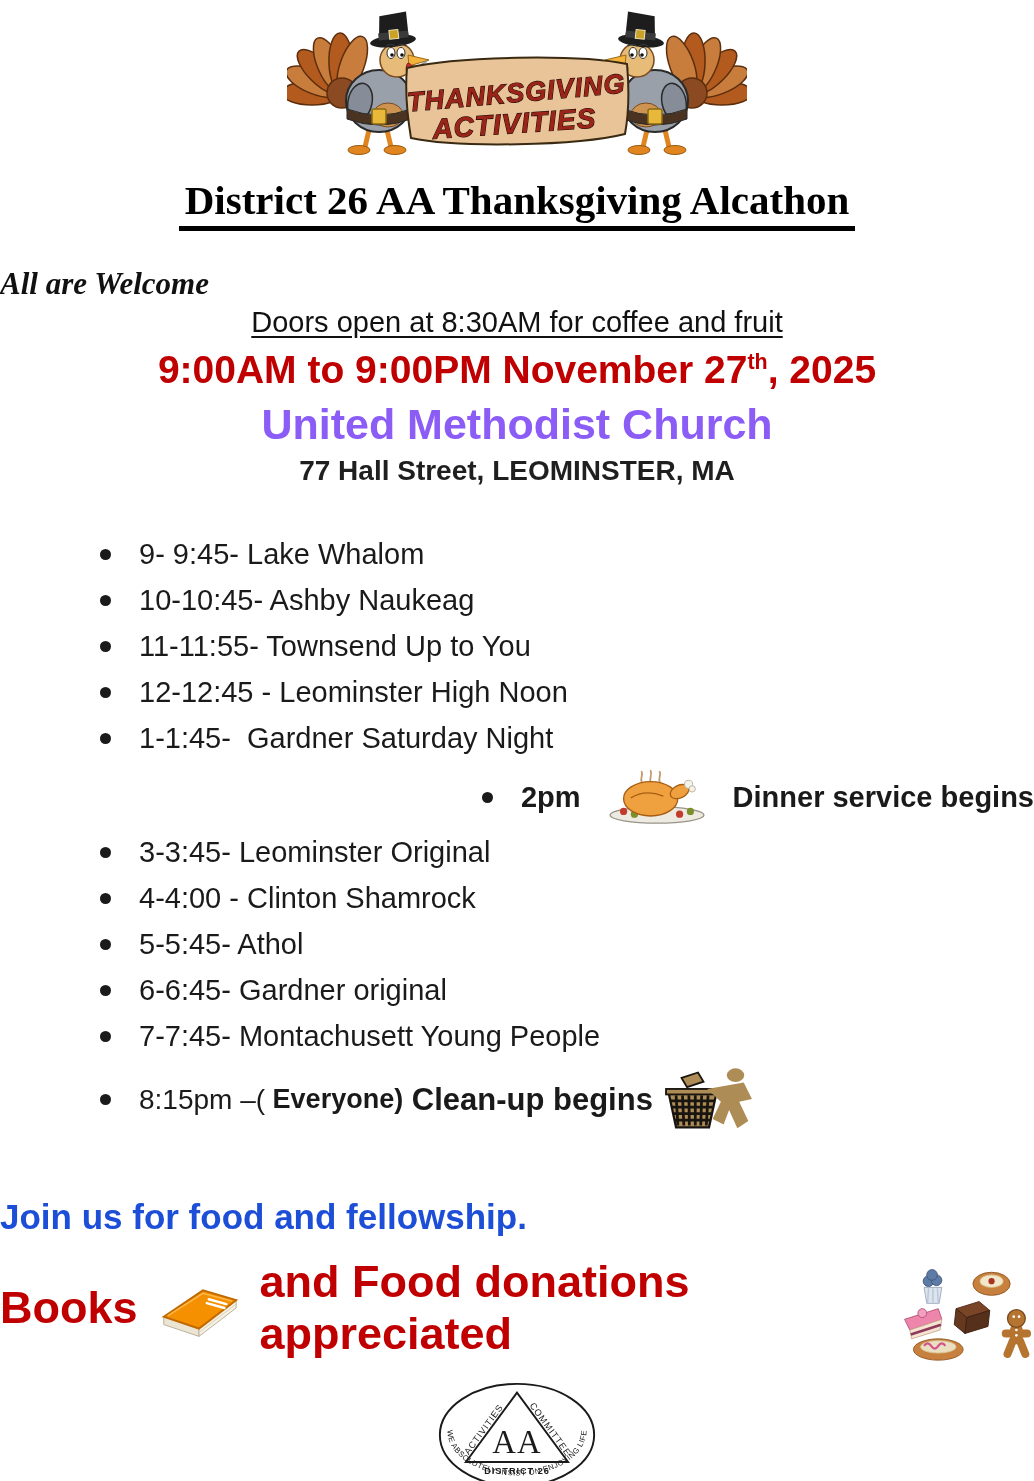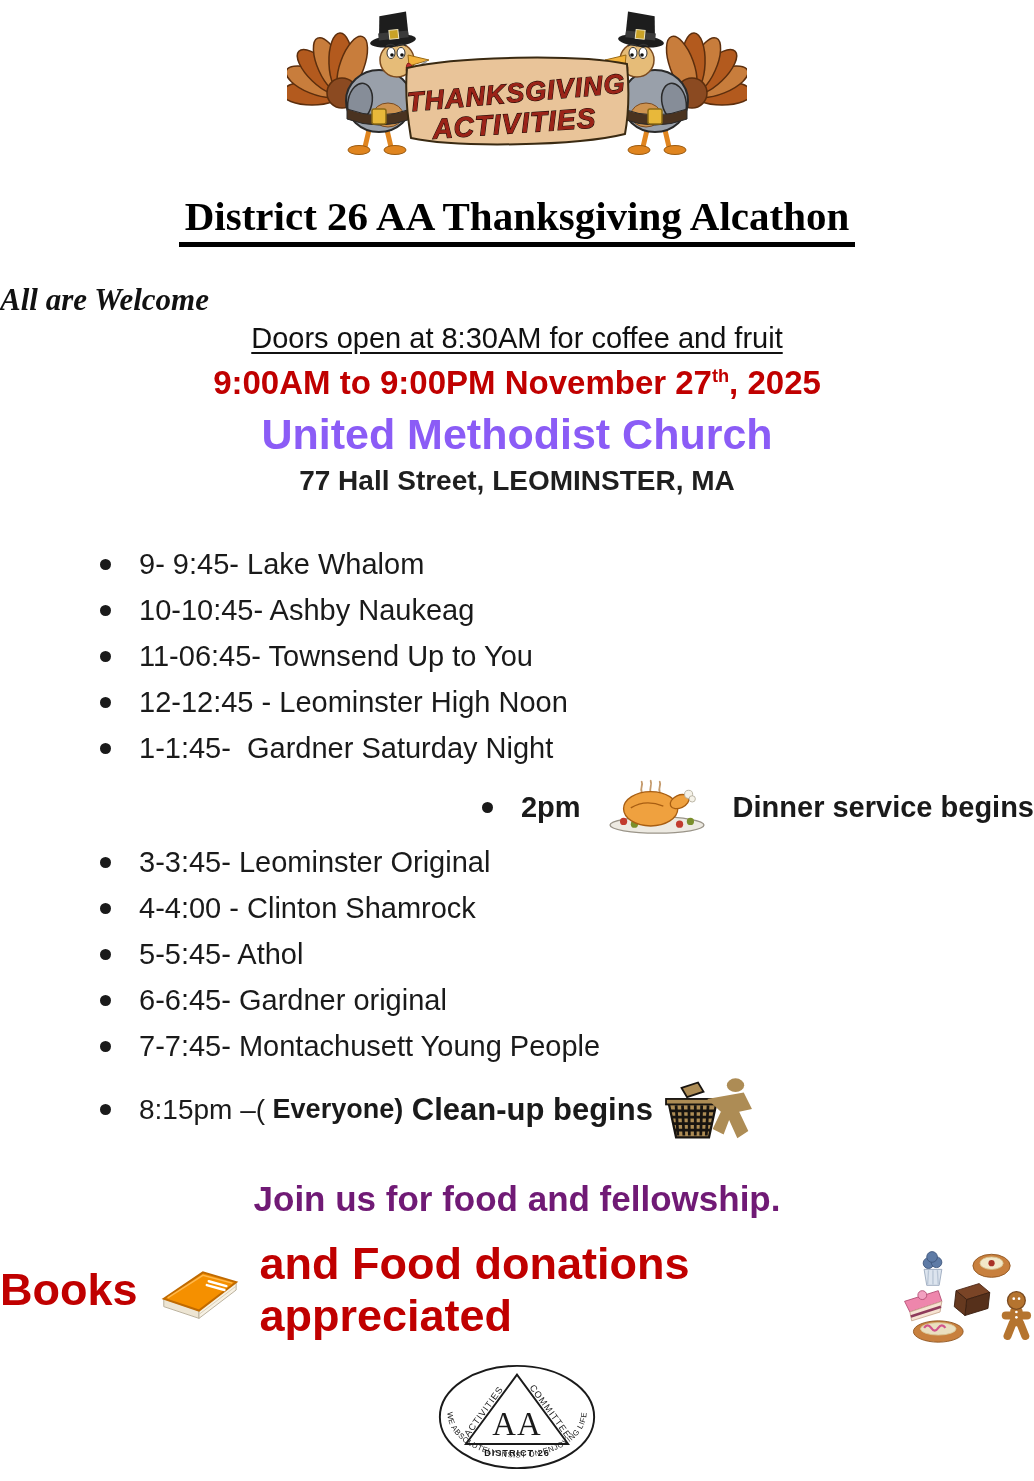--- a/index.html
+++ b/index.html
@@ -2,50 +2,50 @@
 <html><head>
 <meta charset="utf-8">
 <style>
   html,body{margin:0;padding:0;background:#e8e8e8;}
   .page{
     width:1034px;height:1481px;background:#ffffff;position:relative;overflow:hidden;
     margin:0 auto;font-family:"Liberation Sans",sans-serif;color:#1a1a1a;
   }
   .header-graphic{display:block;margin:6px auto 0;}
   .title{
-    text-align:center;margin:36px 0 0;font-family:"Liberation Serif",serif;
+    text-align:center;margin:20px 0 0;font-family:"Liberation Serif",serif;
     font-size:41px;font-weight:bold;color:#000;
   }
   .title .u-thick{border-bottom:5px solid #000;padding:0 6px 3px;}
   .welcome{
     margin-top:42px;text-align:left;font-family:"Liberation Serif",serif;
     font-style:italic;font-weight:bold;font-size:31px;color:#111;
   }
   .doors{margin-top:4px;text-align:center;font-size:29px;color:#111;}
   .doors .u{text-decoration:underline;text-underline-offset:4px;}
-  .datetime{margin-top:9px;text-align:center;font-weight:bold;font-size:33px;color:#C00000;}
+  .datetime{margin-top:9px;text-align:center;font-weight:bold;font-size:39px;color:#C00000;}
   .datetime sup{font-size:0.55em;vertical-align:super;}
   .venue{margin-top:8px;text-align:center;font-weight:bold;font-size:43px;color:#8b5cf6;}
   .address{margin-top:6px;text-align:center;font-weight:bold;font-size:28px;color:#1f1f1f;}
   .schedule{list-style:none;margin:52px 0 0 100px;padding:0;font-size:29px;}
   .schedule li{display:flex;align-items:center;margin-bottom:15px;line-height:31px;}
   .schedule li span{white-space:pre-wrap;}
   .bullet{
     width:11px;height:11px;border-radius:50%;background:#1a1a1a;
     margin-right:28px;flex:0 0 auto;
   }
   li.dinner-item{font-weight:bold;margin-top:2px;margin-bottom:12px;justify-content:flex-end;}
   li.dinner-item .time{margin-right:26px;}
   li.dinner-item svg{margin-right:26px;}
   li.cleanup-item{margin-top:6px;}
   .cleanup-prefix{font-size:28px;}
   .cleanup-everyone{font-size:27px;font-weight:bold;}
   .cleanup-main{font-size:31px;font-weight:bold;}
   li.cleanup-item svg{margin-left:10px;}
-  .join{margin-top:38px;text-align:center;font-weight:bold;font-size:35px;color:#701a75;}
+  .join{margin-top:66px;text-align:left;font-weight:bold;font-size:35px;color:#1d4ed8;}
   .books-line{
     margin-top:16px;display:flex;align-items:center;justify-content:center;
     gap:16px;font-weight:bold;font-size:45px;color:#C00000;position:relative;
   }
   .books-line .desserts{position:relative;top:6px;}
   .logo{display:block;margin:18px auto 0;}
 </style>
 </head>
 <body>
 
@@ -119,21 +119,21 @@
     <li>
         <span class="bullet"></span>
         <span>9- 9:45- Lake Whalom</span>
       </li>
     <li>
         <span class="bullet"></span>
         <span>10-10:45- Ashby Naukeag</span>
       </li>
     <li>
         <span class="bullet"></span>
-        <span>11-06:45- Townsend Up to You</span>
+        <span>11-11:55- Townsend Up to You</span>
       </li>
     <li>
         <span class="bullet"></span>
         <span>12-12:45 - Leominster High Noon</span>
       </li>
     <li>
         <span class="bullet"></span>
         <span>1-1:45-  Gardner Saturday Night</span>
       </li>
 

